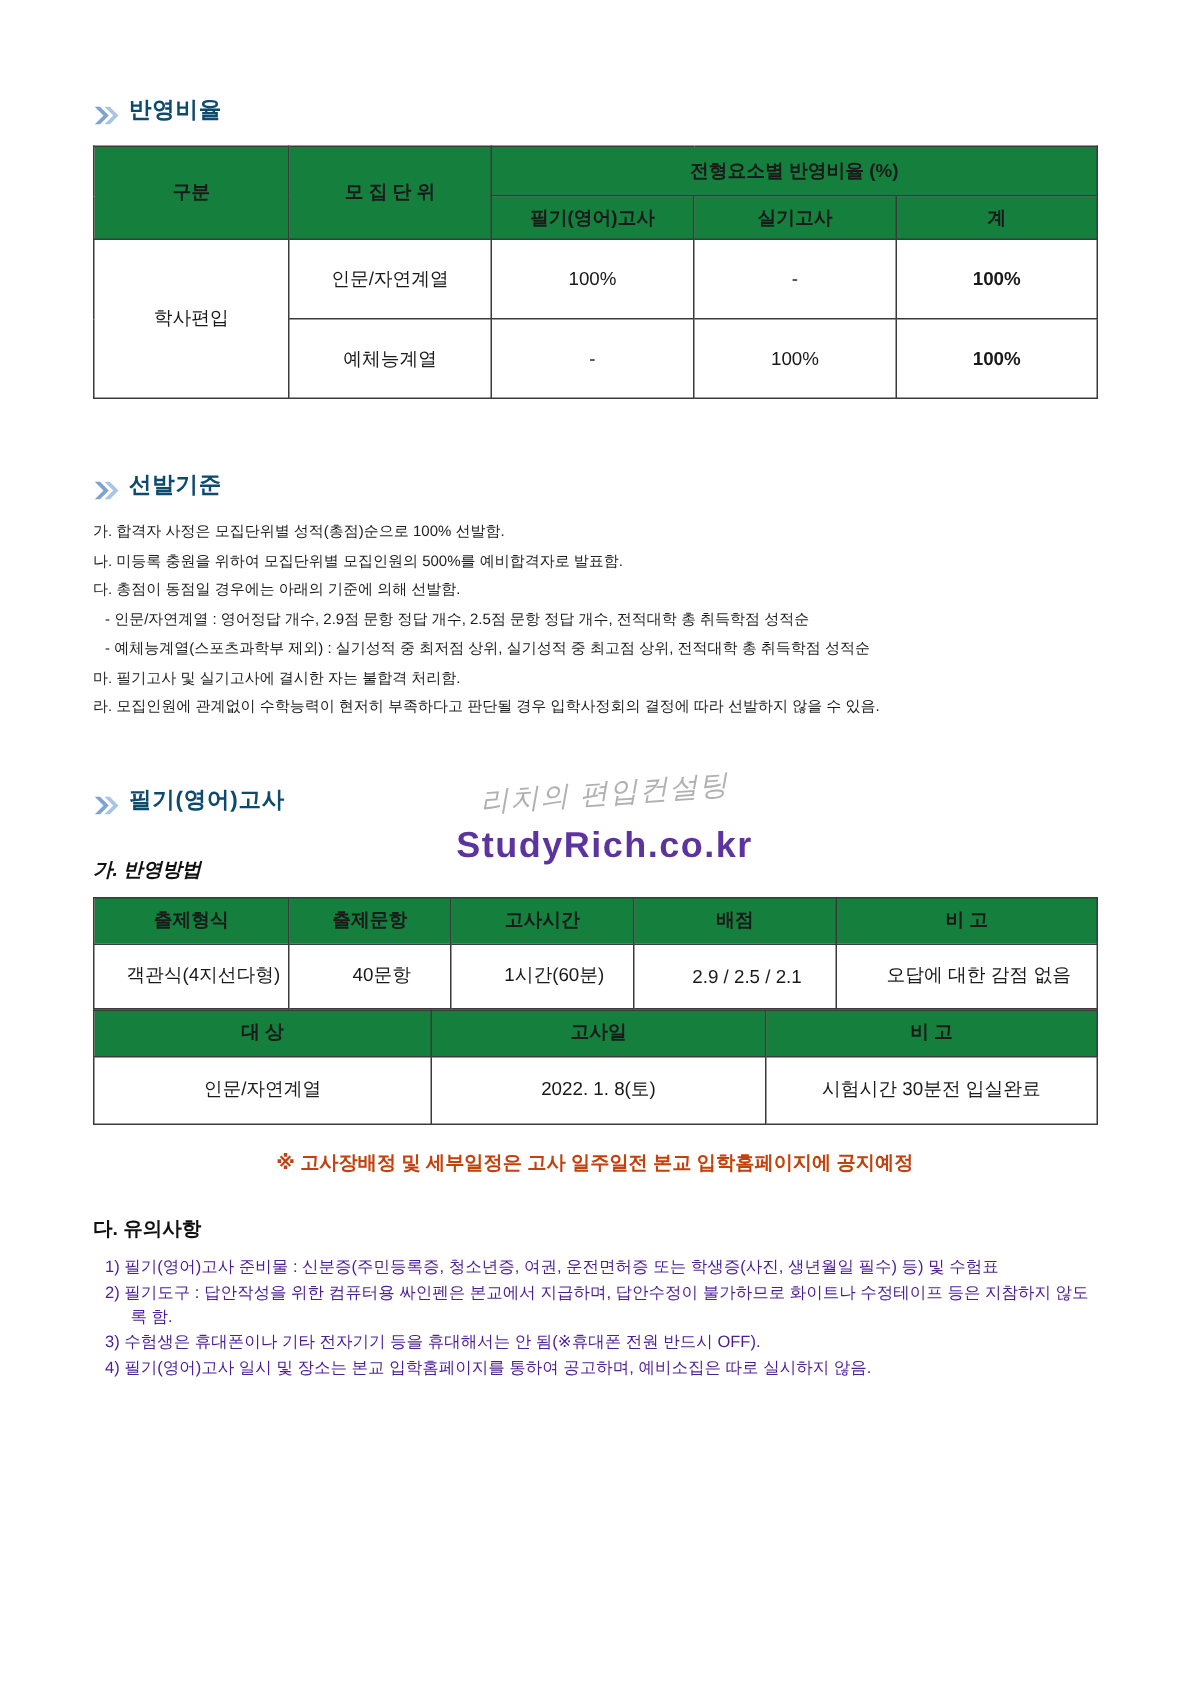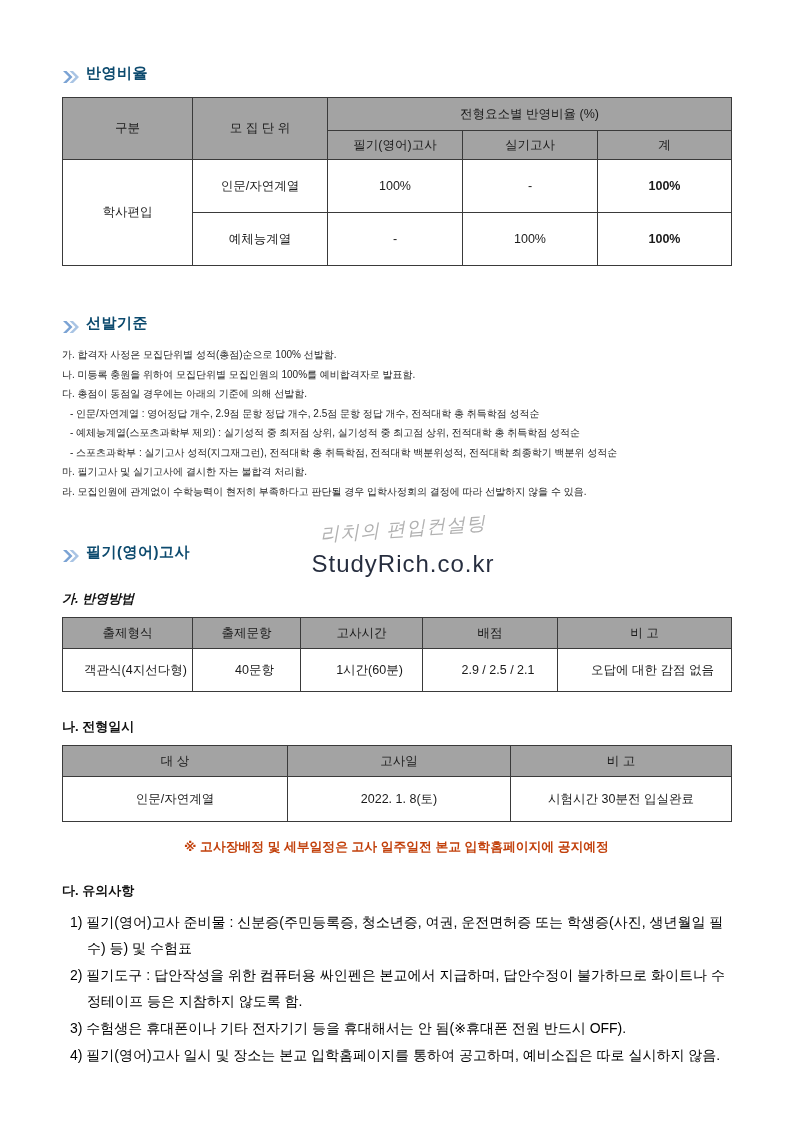--- a/index.html
+++ b/index.html
@@ -25,21 +25,21 @@
   table.tbl {
     border-collapse:collapse; width:100%;
     table-layout:fixed; font-size:12.5px;
   }
   table.tbl th, table.tbl td {
     border:1px solid #3a3a3a;
     text-align:center; vertical-align:middle;
     padding:4px 4px;
     word-break:keep-all;
   }
-  table.tbl th { background:#a3a3a3; font-weight:normal; }
+  table.tbl th { background:#15803d; font-weight:bold; }
   .b { font-weight:bold; }
 
   
   #ratio-table tr.hdr1 th { height:24px; }
   #ratio-table tr.hdr2 th { height:20px; }
   #ratio-table tr.data td { height:44px; }
 
   
   .criteria-lines { margin-top:12px; font-size:10px; line-height:19.5px; color:#1c1c1c; }
   .criteria-lines p { margin:0; padding-left:20px; text-indent:-20px; }
@@ -48,40 +48,40 @@
   
   .sub-heading { font-weight:bold; font-size:13px; color:#111; margin:26px 0 9px 0; }
   .sub-heading.first { margin-top:28px;font-style:italic; }
   #method-table tr.hdr th { height:22px; }
   #method-table tr.data td { height:34px;padding-left:20px; }
   #schedule-table tr.hdr th { height:22px; }
   #schedule-table tr.data td { height:36px; }
 
   .notice-line { margin-top:17px; font-size:12.8px; font-weight:bold; color:#c2410c;text-align:center; }
 
-  .notes { margin-top:8px; font-size:14px; line-height:26px; color:#000000; }
+  .notes { margin-top:8px; font-size:11px; line-height:16px; color:#4c1d95; }
   .notes p { margin:0 0 1px 8px; padding-left:17px; text-indent:-17px; }
 
   
   #sec-ratio .sec-title { margin-bottom:14px; }
   #sec-criteria { margin-top:48px; }
   #sec-exam { margin-top:42px; }
 
   
   .watermark {
     position:absolute; left:288px; top:516px; z-index:5;
     pointer-events:none; text-align:center; width:230px;
   }
   .wm1 {
     font-style:italic; font-size:19px; color:#9e9e9e; opacity:0.8;
     transform:rotate(-4deg); letter-spacing:1px;
   }
   .wm2 {
-    margin-top:8px; font-weight:normal; font-size:24px;
-    color:#0f172a; opacity:0.9; letter-spacing:1px;
+    margin-top:8px; font-weight:bold; font-size:24px;
+    color:#4c1d95; opacity:0.9; letter-spacing:1px;
   }
 </style>
 </head>
 <body>
 
 <div class="page">
 
   <div class="watermark">
     <div class="wm1">리치의 편입컨설팅</div>
     <div class="wm2">StudyRich.co.kr</div>
@@ -134,25 +134,24 @@
   <section id="sec-criteria">
     <div class="sec-title">
       <svg class="chev" width="17" height="12" viewBox="0 0 17 12">
         <polygon points="1,0 7,6 1,12 4.5,12 10.5,6 4.5,0" fill="#7ba3d4"></polygon>
         <polygon points="7.5,0 13.5,6 7.5,12 11,12 17,6 11,0" fill="#a9c4e4"></polygon>
       </svg>
       <span>선발기준</span>
     </div>
     <div class="criteria-lines">
       <p>가. 합격자 사정은 모집단위별 성적(총점)순으로 100% 선발함.</p>
-      <p>나. 미등록 충원을 위하여 모집단위별 모집인원의 100%를 예비합격자로 발표함.</p>
+      <p>나. 미등록 충원을 위하여 모집단위별 모집인원의 500%를 예비합격자로 발표함.</p>
       <p>다. 총점이 동점일 경우에는 아래의 기준에 의해 선발함.</p>
       <p class="sub">- 인문/자연계열 : 영어정답 개수, 2.9점 문항 정답 개수, 2.5점 문항 정답 개수, 전적대학 총 취득학점 성적순</p>
       <p class="sub">- 예체능계열(스포츠과학부 제외) : 실기성적 중 최저점 상위, 실기성적 중 최고점 상위, 전적대학 총 취득학점 성적순</p>
-      <p class="sub">- 스포츠과학부 : 실기고사 성적(지그재그런), 전적대학 총 취득학점, 전적대학 백분위성적, 전적대학 최종학기 백분위 성적순</p>
       <p>마. 필기고사 및 실기고사에 결시한 자는 불합격 처리함.</p>
       <p>라. 모집인원에 관계없이 수학능력이 현저히 부족하다고 판단될 경우 입학사정회의 결정에 따라 선발하지 않을 수 있음.</p>
     </div>
   </section>
 
   <section id="sec-exam">
     <div class="sec-title">
       <svg class="chev" width="17" height="12" viewBox="0 0 17 12">
         <polygon points="1,0 7,6 1,12 4.5,12 10.5,6 4.5,0" fill="#7ba3d4"></polygon>
         <polygon points="7.5,0 13.5,6 7.5,12 11,12 17,6 11,0" fill="#a9c4e4"></polygon>
@@ -180,21 +179,20 @@
         <tr class="data">
           <td>객관식(4지선다형)</td>
           <td>40문항</td>
           <td>1시간(60분)</td>
           <td>2.9 / 2.5 / 2.1</td>
           <td>오답에 대한 감점 없음</td>
         </tr>
       </tbody>
     </table>
 
-    <div class="sub-heading">나. 전형일시</div>
     <table class="tbl" id="schedule-table">
       <colgroup>
         <col style="width:225px">
           <col style="width:223px">
           <col style="width:221px">
       </colgroup>
       <tbody>
         <tr class="hdr">
           <th>대 상</th>
           <th>고사일</th>

